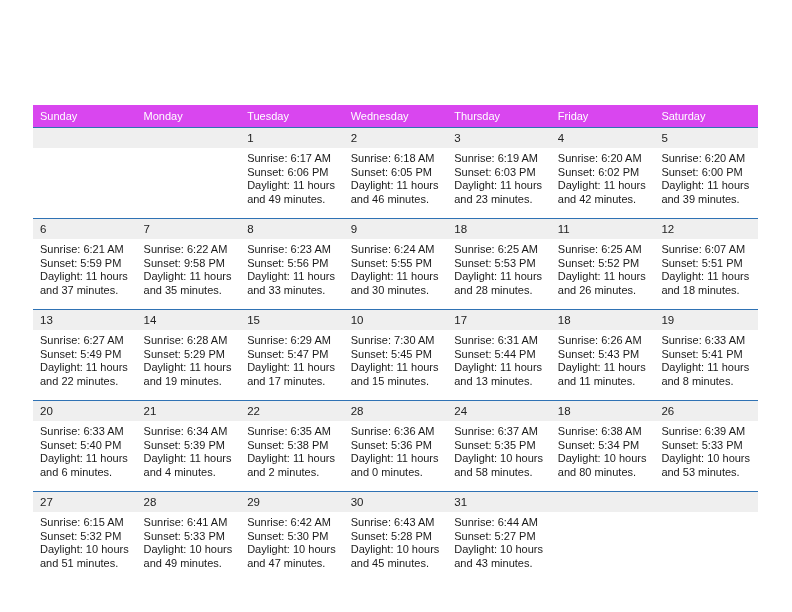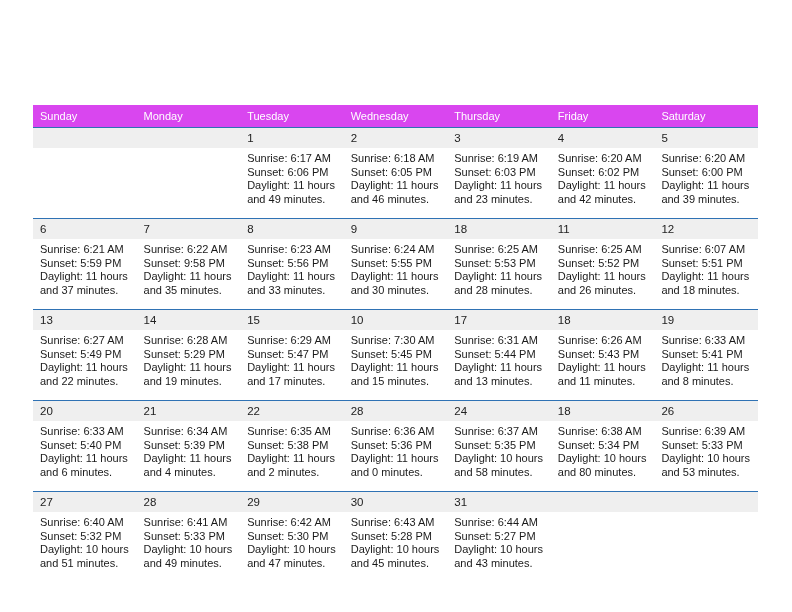--- a/index.html
+++ b/index.html
@@ -462,21 +462,21 @@
                 <div>and 53 minutes.</div>
               </div>
             </div>
           </td>
         </tr>
         <tr class="week-row">
           <td>
             <div class="daybox">
               <div class="daynum">27</div>
               <div class="dayinfo">
-                <div>Sunrise: 6:40 AM</div>
+                <div>Sunrise: 6:15 AM</div>
                 <div>Sunset: 5:32 PM</div>
                 <div>Daylight: 10 hours</div>
                 <div>and 51 minutes.</div>
               </div>
             </div>
           </td>
           <td>
             <div class="daybox">
               <div class="daynum">28</div>
               <div class="dayinfo">

